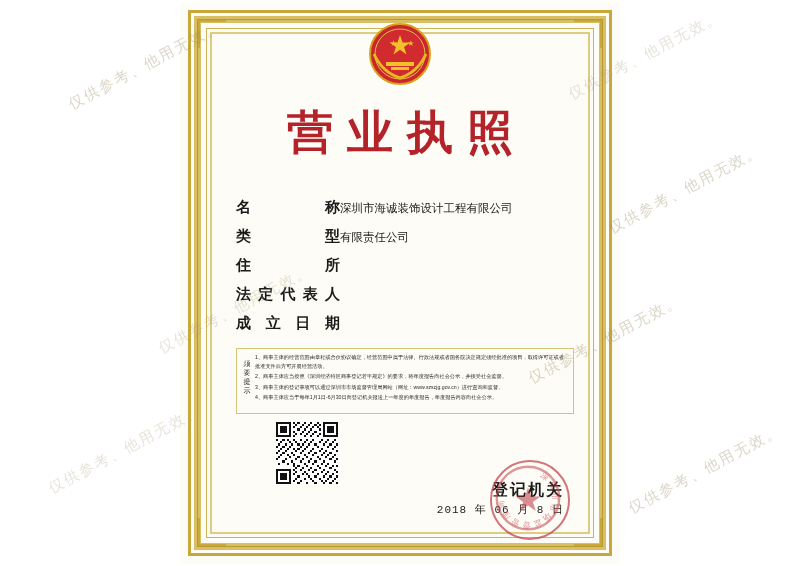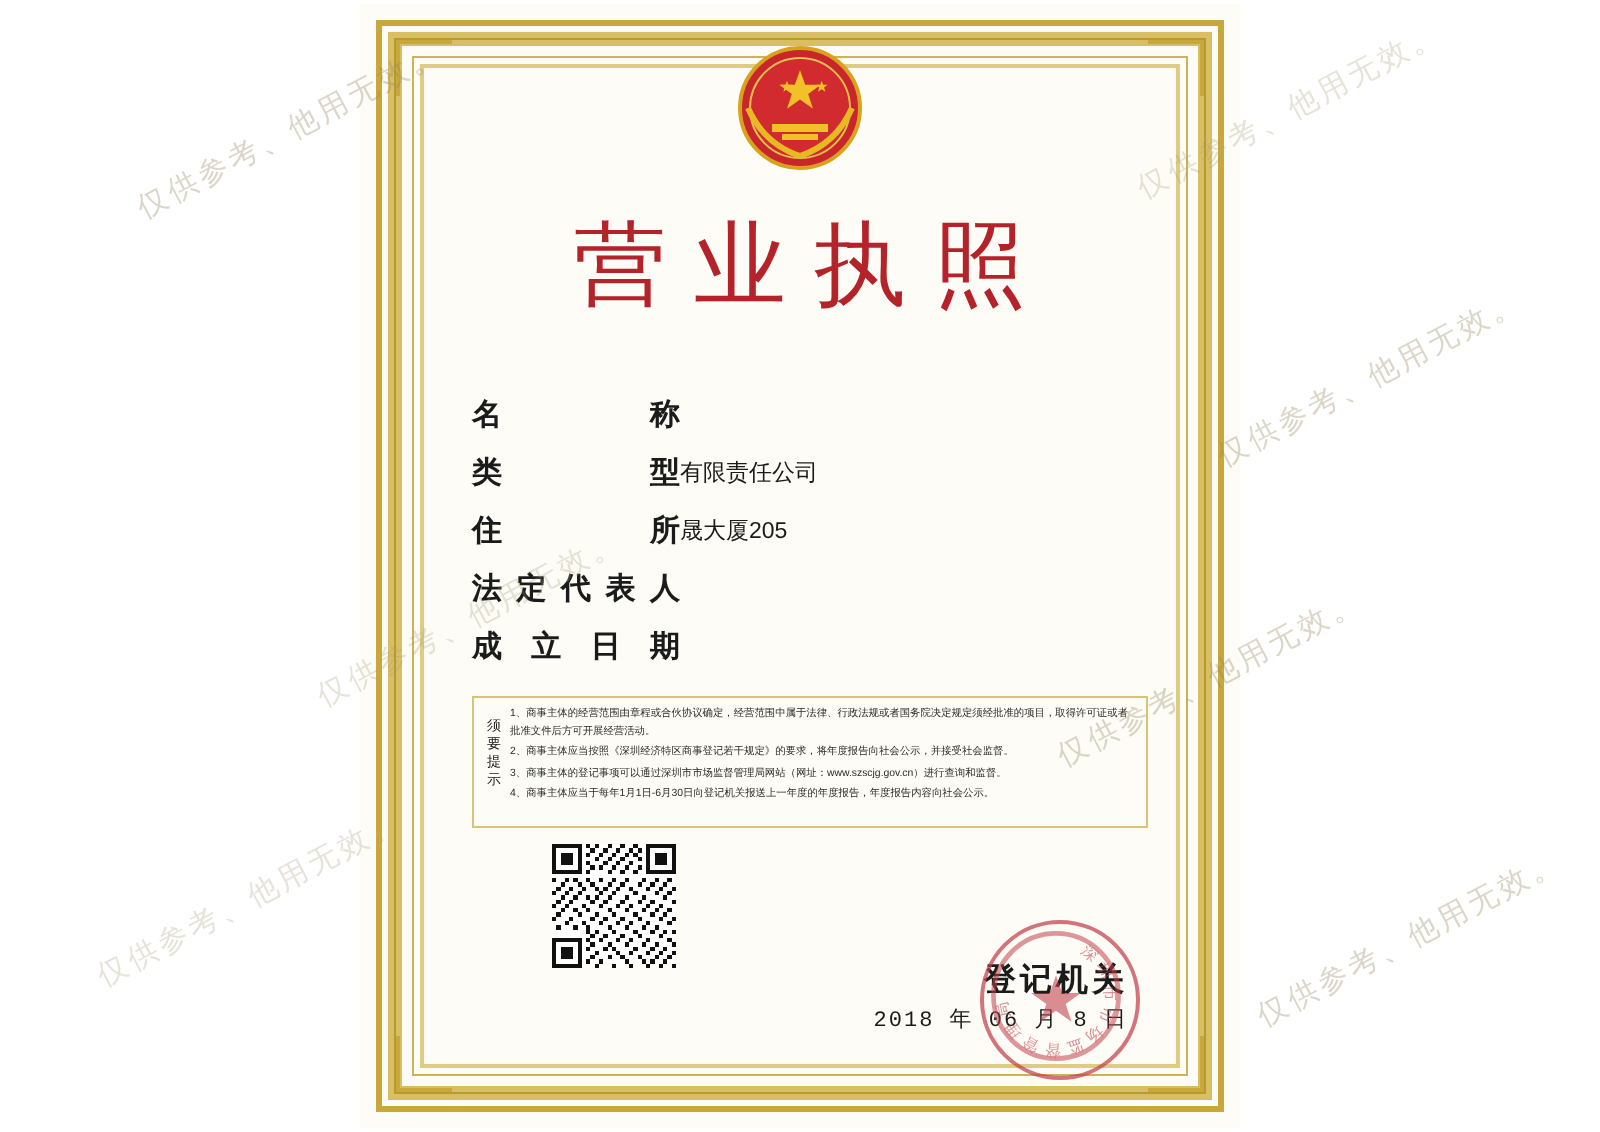--- a/index.html
+++ b/index.html
@@ -84,21 +84,21 @@
     position: relative;
   }
   
   .title {
     position: absolute;
     left: 0; right: 0;
     top: 100px;
     text-align: center;
     font-family: "DejaVu Serif", serif;
     font-size: 46px;
-    font-weight: normal;
+    font-weight: bold;
     letter-spacing: 14px;
     color: #b4232a;
     text-indent: 14px;
   }
   .credit-code {
     position: absolute;
     right: 58px;
     top: 166px;
     font-size: 10px;
     color: #2b2b2b;
@@ -260,39 +260,41 @@
 
     <div class="title">营业执照</div>
 
 
     <div class="fields">
       <div class="row">
         <div class="label">
           <span>名</span>
           <span>称</span>
         </div>
+        <div class="value">
+          <span>深圳市海诚装饰设计工程有限公司</span>
+        </div>
       </div>
 
       <div class="row">
         <div class="label">
           <span>类</span>
           <span>型</span>
         </div>
         <div class="value">
           <span>有限责任公司</span>
         </div>
       </div>
 
       <div class="row">
         <div class="label">
           <span>住</span>
           <span>所</span>
         </div>
         <div class="value">
-          <span class="line2">晟大厦205</span>
         </div>
       </div>
 
       <div class="row">
         <div class="label">
           <span>法</span>
           <span>定</span>
           <span>代</span>
           <span>表</span>
           <span>人</span>

